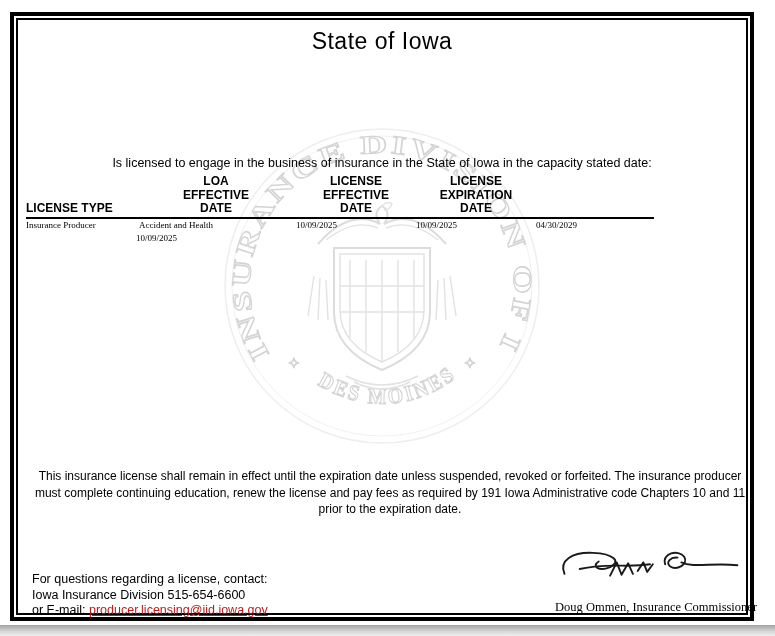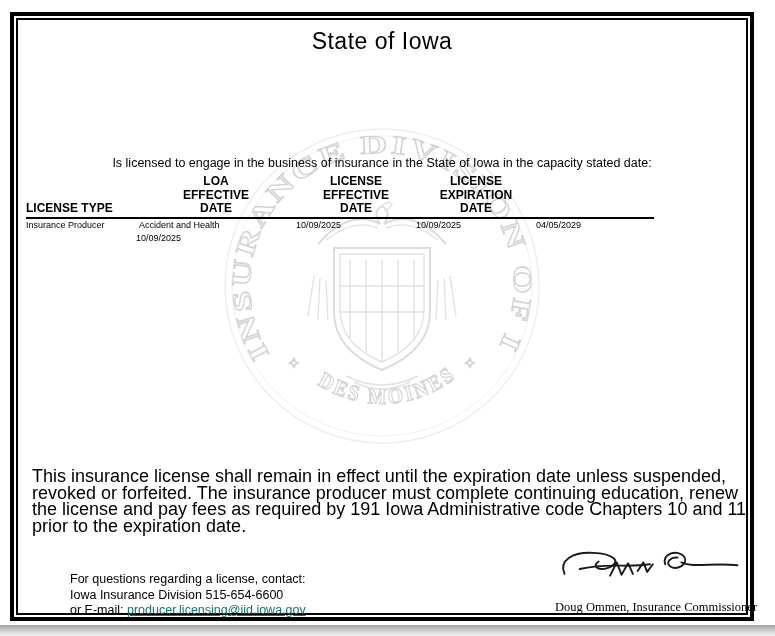--- a/index.html
+++ b/index.html
@@ -36,31 +36,31 @@
 
   .ltable { position: absolute; top: 155px; left: 8px; width: 628px; }
   .thead {
     display: grid; grid-template-columns: 110px 160px 120px 120px 118px;
     align-items: end; border-bottom: 2.5px solid #000; padding-bottom: 1px;
   }
   .th { font-weight: bold; font-size: 12px; line-height: 13.5px; text-align: center; }
   .th.align-left { text-align: left; }
   .trow {
     display: grid; grid-template-columns: 110px 160px 120px 120px 118px;
-    font-size: 9px; line-height: 13px;
+    font-size: 9px; line-height: 13px; font-family: Liberation Serif, serif;
   }
   .trow:first-of-type { margin-top: 2px; }
   .td { }
   .td.align-left { text-align: left; }
   .td.indent { padding-left: 3px; }
 
-  .para { position: absolute; top: 448px; left: 14px; width: 716px; font-size: 18px; line-height: 16.5px; }
+  .para { position: absolute; top: 448px; left: 14px; width: 716px; font-size: 12px; line-height: 16.5px; text-align: center; }
 
-  .contact { position: absolute; top: 552px; left: 14px; font-size: 12.5px; line-height: 15.5px; margin-left: 38px; }
-  .email { color: #0f766e; text-decoration: underline; cursor: pointer; }
+  .contact { position: absolute; top: 552px; left: 14px; font-size: 12.5px; line-height: 15.5px; }
+  .email { color: #b91c1c; text-decoration: underline; cursor: pointer; }
 
   .sigblock { position: absolute; top: 524px; left: 537px; width: 190px; text-align: center; }
   .sig-svg { display: block; width: 190px; height: 52px; }
   .signame { font-family: "Liberation Serif", serif; font-size: 12.5px; margin-top: 4px; white-space: nowrap; text-align: right; }
 
   .page-edge-strip {
     position: absolute; left: 0; top: 625px; width: 775px; height: 11px;
     background: linear-gradient(180deg, #a2a2a2 0%, #d8d8d8 60%, #efefef 100%);
   }
 
@@ -134,21 +134,21 @@
             <div>LICENSE</div>
             <div>EXPIRATION</div>
             <div>DATE</div>
           </div>
         </div>
         <div class="trow">
           <div class="td align-left">Insurance Producer</div>
           <div class="td align-left indent">Accident and Health</div>
           <div class="td">10/09/2025</div>
           <div class="td">10/09/2025</div>
-          <div class="td">04/05/2029</div>
+          <div class="td">04/30/2029</div>
         </div>
         <div class="trow">
           <div class="td align-left"></div>
           <div class="td">10/09/2025</div>
           <div class="td"></div>
           <div class="td"></div>
         </div>
       </div>
 
       <div class="para">This insurance license shall remain in effect until the expiration date unless suspended, revoked or forfeited. The insurance producer must complete continuing education, renew the license and pay fees as required by 191 Iowa Administrative code Chapters 10 and 11 prior to the expiration date.</div>

